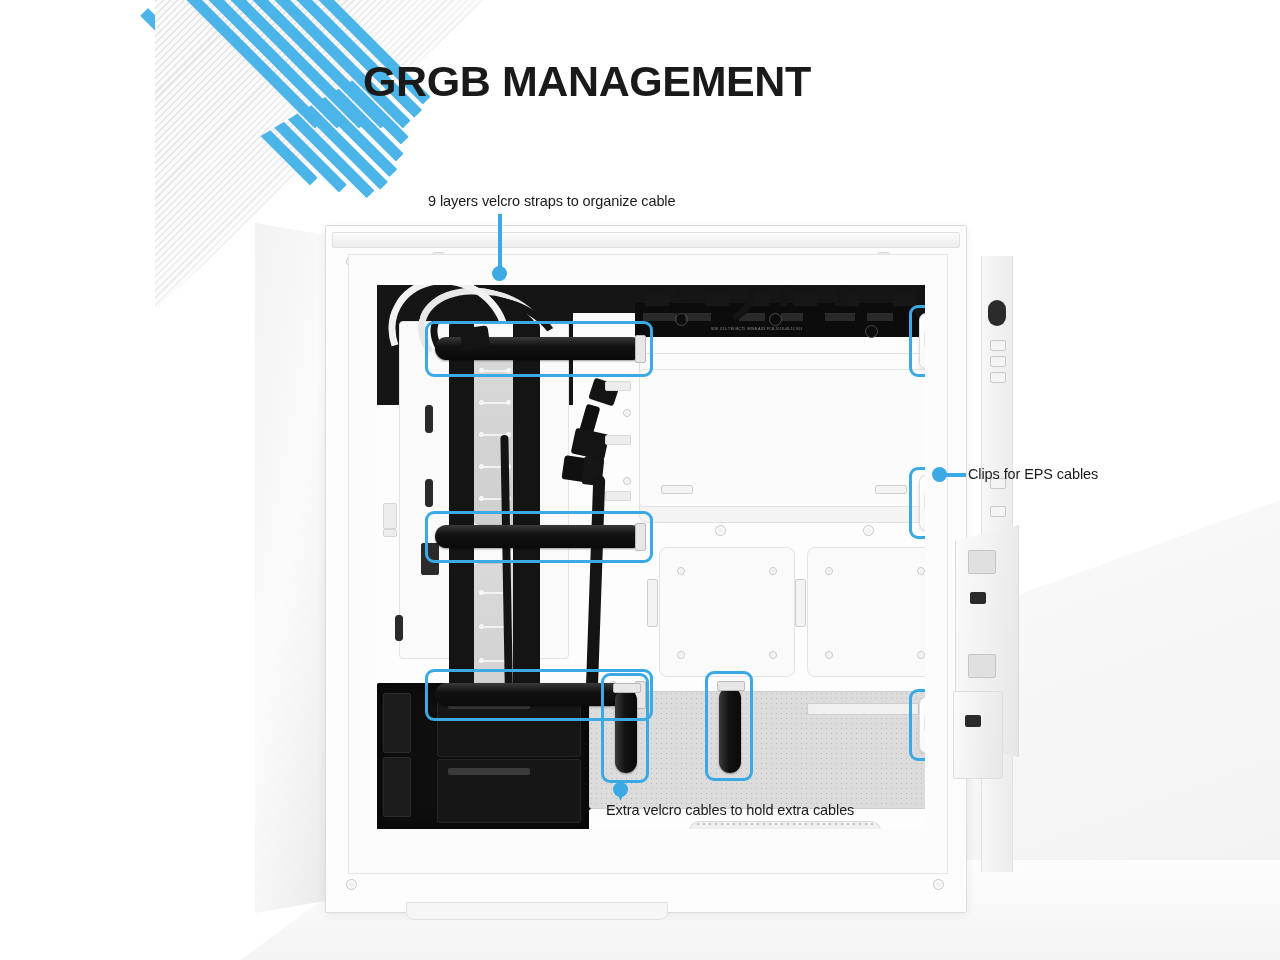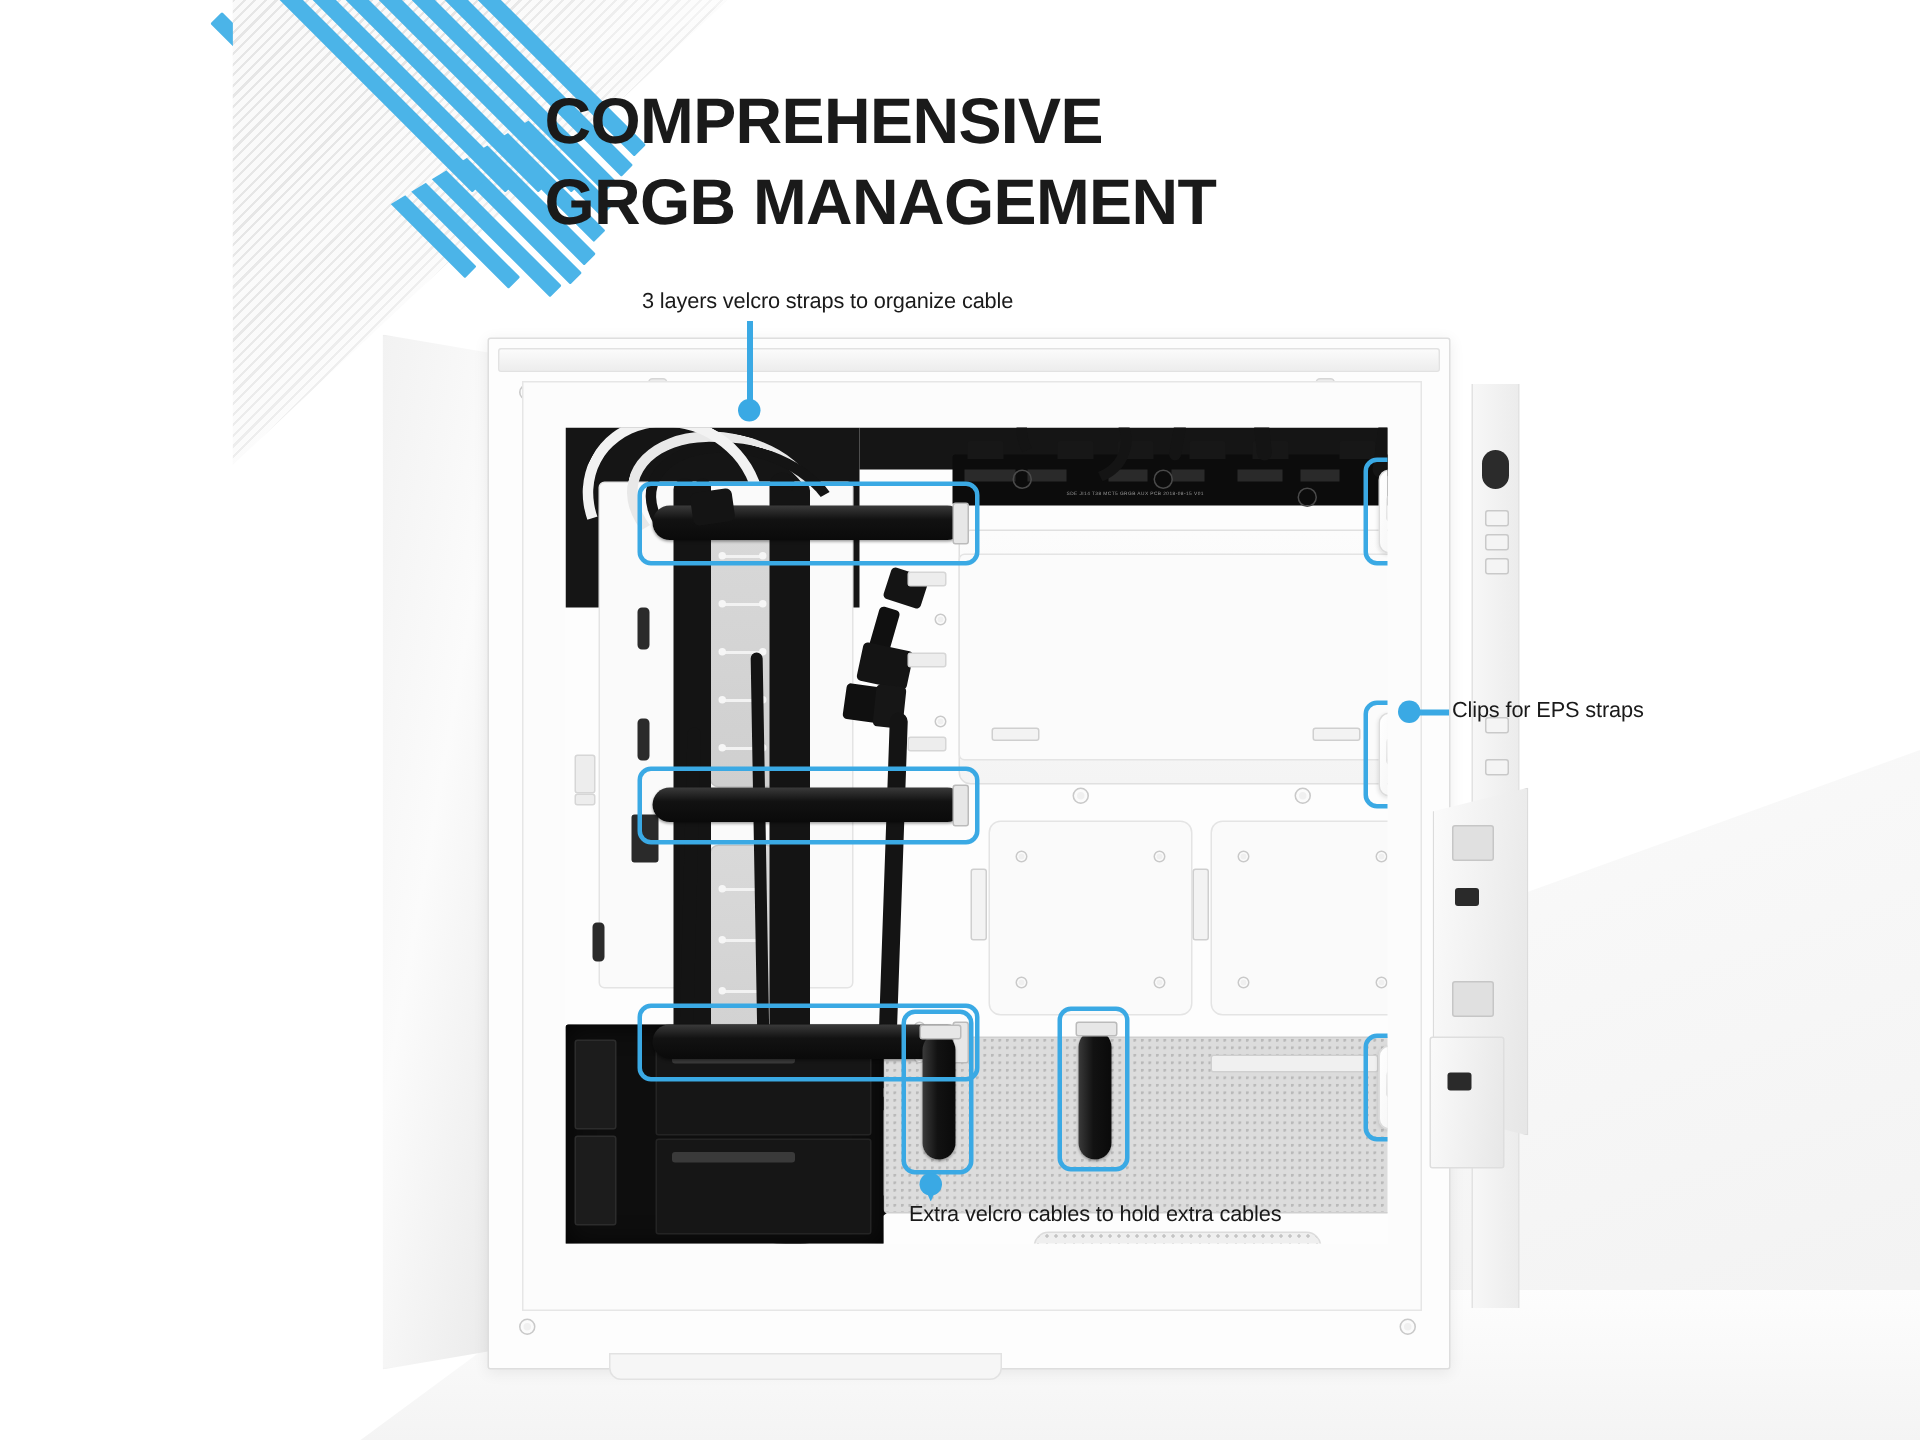--- a/index.html
+++ b/index.html
@@ -217,21 +217,20 @@
     <div class="stripe" style="left:160px;top:-42px;width:230px;"></div>
     <div class="stripe" style="left:182px;top:-42px;width:230px;"></div>
     <div class="stripe" style="left:204px;top:-42px;width:230px;"></div>
     <div class="stripe" style="left:226px;top:-42px;width:230px;"></div>
     <div class="stripe" style="left:248px;top:-42px;width:230px;"></div>
     <div class="stripe" style="left:270px;top:-42px;width:215px;"></div>
     <div class="stripe" style="left:292px;top:-42px;width:196px;"></div>
   </div>
 
   <div id="headline">
-    <div>COMPREHENSIVE</div>
     <div>GRGB MANAGEMENT</div>
   </div>
 
   <div id="ground2"></div>
   <div id="ground"></div>
   <div id="floor-shadow"></div>
 
   <div id="case-wrap">
 
     <div id="left-side-panel"></div>
@@ -448,24 +447,24 @@
       <div class="br-tab" style="top:66px;"></div>
       <div class="br-slot" style="top:128px;"></div>
       <div class="br-tab" style="top:170px;"></div>
       <div class="br-slot" style="top:190px;"></div>
     </div>
     <div style="position:absolute;left:698px;top:476px;width:48px;height:86px;background:linear-gradient(95deg,#fafafa,#e7e7e7);border:1px solid #dedede;border-radius:2px;"></div>
     <div class="br-tab" style="left:710px;top:500px;"></div>
 
   </div>
 
-  <div class="callout-label" style="left:428px;top:193px;">3 layers velcro straps to organize cable</div>
+  <div class="callout-label" style="left:428px;top:193px;">9 layers velcro straps to organize cable</div>
   <div class="lead-line" style="left:498px;top:214px;width:4px;height:62px;"></div>
   <div class="lead-dot" style="left:492px;top:266px;"></div>
 
-  <div class="callout-label" style="left:968px;top:466px;">Clips for EPS straps</div>
+  <div class="callout-label" style="left:968px;top:466px;">Clips for EPS cables</div>
   <div class="lead-line" style="left:944px;top:473px;width:22px;height:3.5px;"></div>
   <div class="lead-dot" style="left:932px;top:467px;"></div>
 
   <div class="callout-label" style="left:606px;top:802px;">Extra velcro cables to hold extra cables</div>
   <div class="lead-dot pin" style="left:613px;top:782px;"></div>
 
 </div>
 
 </body></html>

